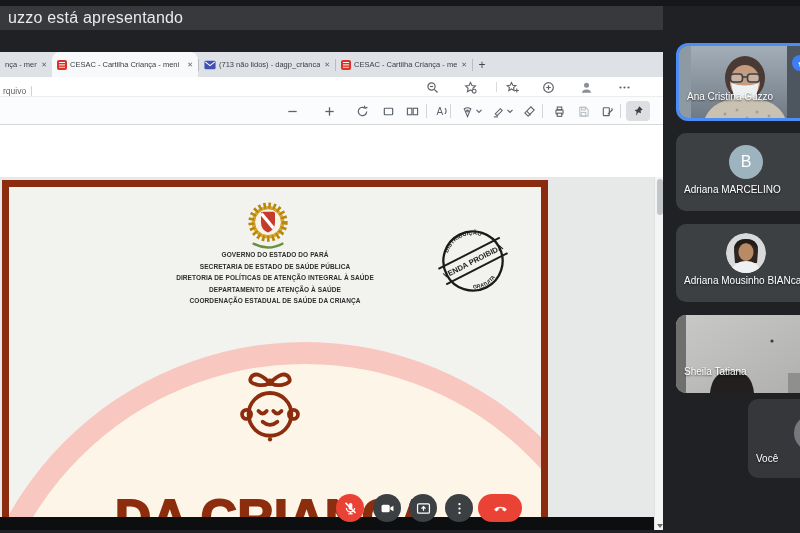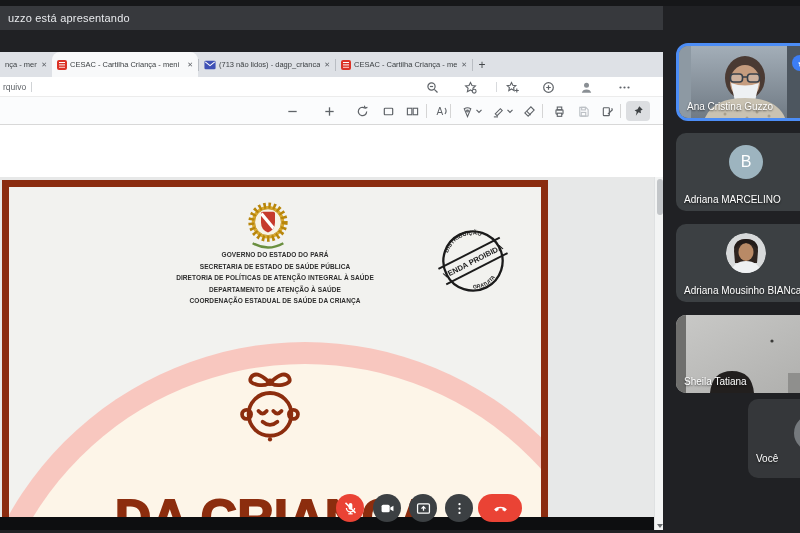--- a/index.html
+++ b/index.html
@@ -1,36 +1,36 @@
 <!DOCTYPE html>
 <html><head>
 <meta charset="utf-8">
 <style>
   *{margin:0;padding:0;box-sizing:border-box}
   html,body{width:800px;height:533px;overflow:hidden}
   body{position:relative;background:#202124;font-family:"Liberation Sans",sans-serif}
   .topstrip{position:absolute;left:0;top:0;width:800px;height:6px;background:#161719}
   .banner{position:absolute;left:0;top:6px;width:663px;height:24px;background:#37393d;color:#e8eaed;
-          font-size:11px;display:flex;align-items:center;padding-left:8px;letter-spacing:.2px}
+          font-size:16px;display:flex;align-items:center;padding-left:8px;letter-spacing:.2px}
   
   .browser{position:absolute;left:0;top:52px;width:663px;height:413px;background:#fff}
   .tabstrip{height:25px;background:#dee1e6;display:flex;align-items:stretch}
   .tab{display:flex;align-items:center;padding:0 5px;font-size:7.5px;color:#3c4043;overflow:hidden;cursor:pointer}
   .tab .ttl{flex:1;white-space:nowrap;overflow:hidden}
   .tclose{flex:none;font-size:7px;color:#5f6368;margin-left:4px;cursor:pointer}
   .tab.partial{width:52px}
   .tab.active{width:146px;background:#f8f9fa;border-radius:8px 8px 0 0}
   .tab.plain{width:136px}
   .tsep{width:1px;height:12px;background:#9aa0a6;opacity:.55;align-self:center}
   .newtab{width:18px;display:flex;align-items:center;justify-content:center;font-size:12px;color:#44474a;cursor:pointer}
   .pdfico{width:10px;height:10px;background:#db3226;border-radius:2px;position:relative;flex:none;margin-right:3px}
   .pdfico::after{content:"";position:absolute;left:2px;top:2.4px;width:6px;height:1.1px;background:#fff;
                  box-shadow:0 2.4px 0 #fff,0 4.8px 0 #ffd4cf}
   .mailico{flex:none;margin-right:3px;display:flex}
-  .addressbar{height:20px;background:#fff;display:flex;align-items:center;font-size:8.5px;color:#5f6368;
+  .addressbar{height:20px;background:#fff;display:flex;align-items:flex-end;font-size:8.5px;color:#5f6368;
               position:relative;border-bottom:1px solid #ececec;padding-left:3px}
   .vsep{width:1px;height:10px;background:#d0d3d6;margin:0 5px}
   .url{color:#3c4043;white-space:nowrap;overflow:hidden;max-width:360px}
   .abicon{position:absolute;top:2px;width:16px;height:16px;display:flex;align-items:center;justify-content:center;cursor:pointer}
   .absep{position:absolute;top:5px;width:1px;height:10px;background:#d8dadd}
   .pdftoolbar{height:28px;background:#fbfcfd;border-bottom:1px solid #d8d8d8;position:relative}
   .tbtn{position:absolute;top:5px;width:18px;height:18px;display:flex;align-items:center;justify-content:center;cursor:pointer}
   .tbtn.pinbtn{width:24px;height:20px;top:4px;background:#dcdee1;border-radius:4px}
   .tbsep{position:absolute;top:7px;width:1px;height:14px;background:#d5d5d5}
   
@@ -52,21 +52,21 @@
   .sbcol{position:absolute;left:654px;top:125px;width:9px;height:353px;background:#f3f4f4;border-left:1px solid #dfe1e2}
   .sbthumb{position:absolute;left:1.5px;top:2px;width:6px;height:36px;background:#c3c6c9;border-radius:3px}
   .sbarrow{position:absolute;left:1.5px;bottom:2px;width:0;height:0;border-left:3px solid transparent;
            border-right:3px solid transparent;border-top:4px solid #6a6d70}
   .blackbar{position:absolute;left:0;top:465px;width:654px;height:13px;background:#0d0e10}
   
   .tile{position:absolute;left:676px;width:140px;height:78px;border-radius:10px;background:#3c4043;overflow:hidden;cursor:pointer}
   .tile.t1{top:43px;border:3px solid #4c8df6;border-radius:12px}
   .tile.t2{top:133px}.tile.t3{top:224px}.tile.t4{top:315px}
   .tile.t5{top:399px;left:748px;width:68px;height:79px;background:#35373a}
-  .plabel{position:absolute;left:8px;bottom:6px;color:#fff;font-size:10px;font-weight:500;
+  .plabel{position:absolute;left:8px;bottom:16px;color:#fff;font-size:10px;font-weight:500;
           text-shadow:0 1px 2px rgba(0,0,0,.65);white-space:nowrap}
   .t5 .plabel{bottom:14px}
   .avatarB{position:absolute;left:53px;top:12px;width:34px;height:34px;border-radius:50%;background:#9db4bf;
            color:#fff;font-size:16px;display:flex;align-items:center;justify-content:center}
   .avatarwrap{position:absolute;left:50px;top:9px;width:40px;height:40px;border-radius:50%;overflow:hidden}
   .badge{position:absolute;left:113px;top:9px;width:16px;height:16px;border-radius:50%;background:#3c7ef6;
          display:flex;align-items:center;justify-content:center}
   .selfcircle{position:absolute;left:46px;top:16px;width:36px;height:36px;border-radius:50%;background:#75797d}
   
   .ctl{position:absolute;top:494px;width:28px;height:28px;border-radius:50%;background:#3c4043;border:none;

